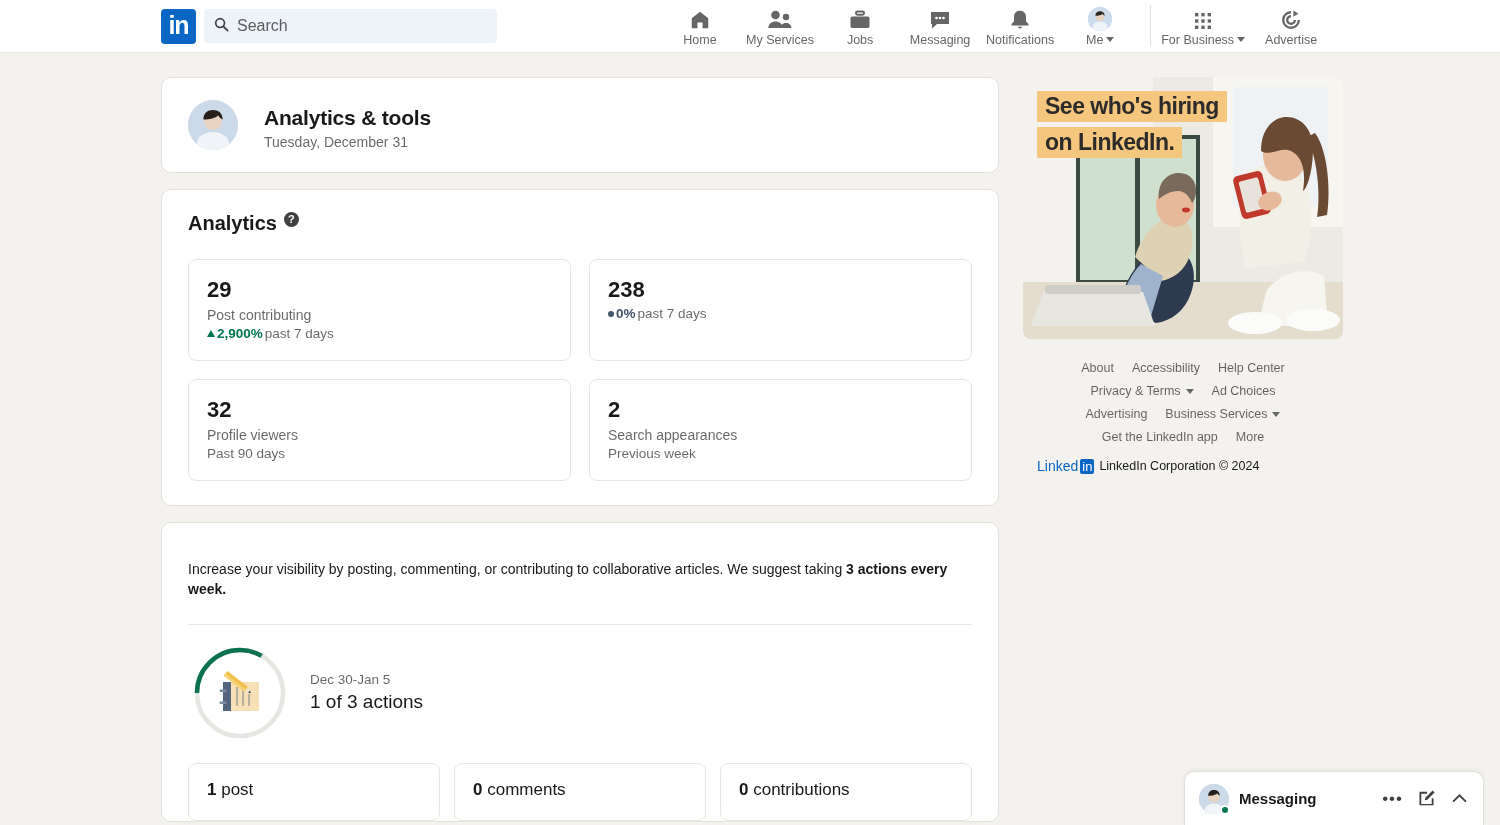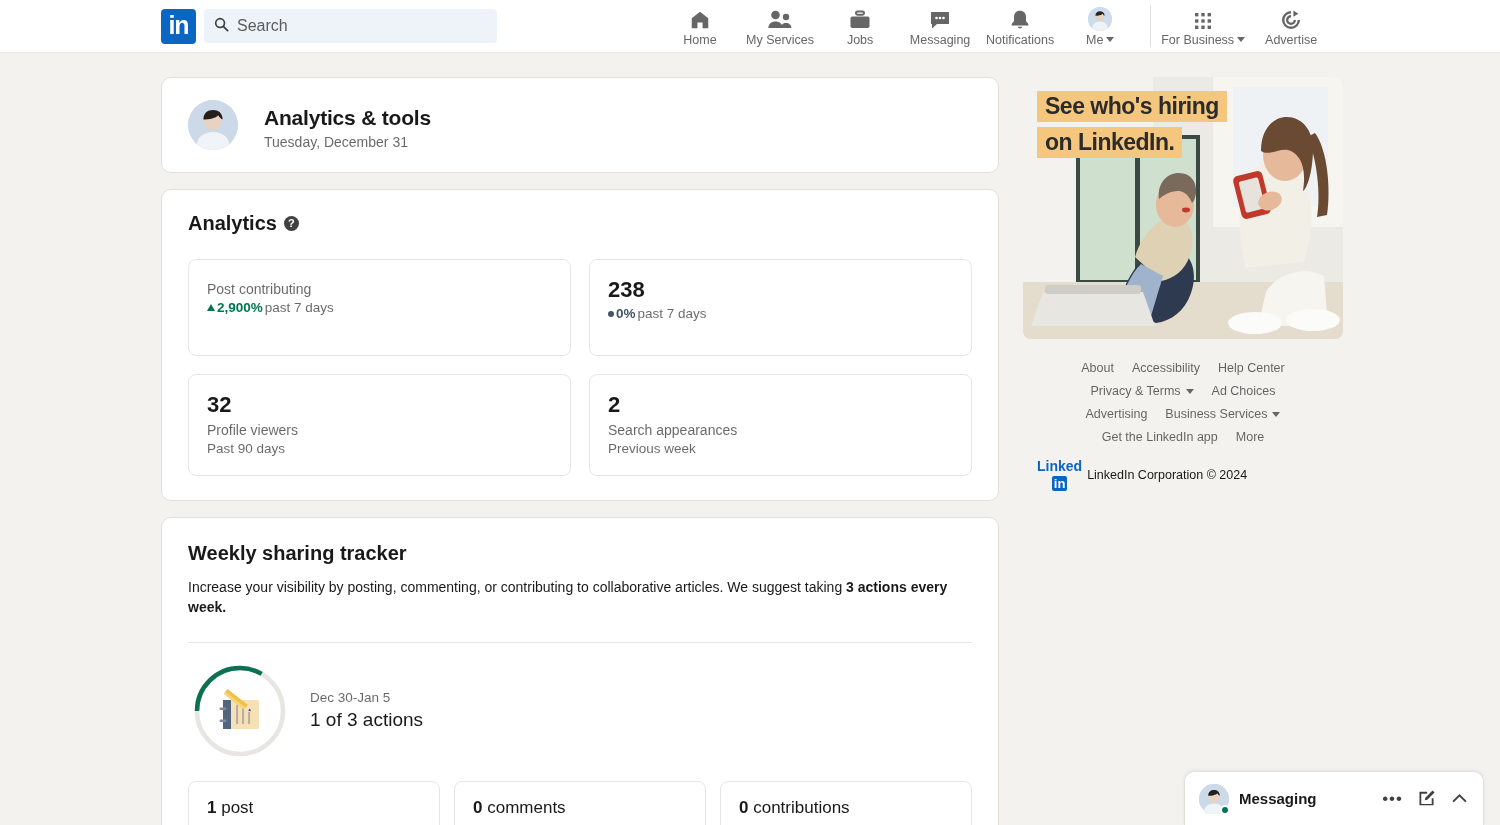--- a/index.html
+++ b/index.html
@@ -59,21 +59,21 @@
     border-radius: 10px; margin-bottom: 16px;
   }
   
   .hdr-card { display: flex; align-items: flex-end; padding: 22px 26px; }
   .av-lg { width: 50px; height: 50px; border-radius: 50%; background: #ccd9e8; overflow: hidden; position: relative; }
   .hdr-txt { margin-left: 26px; }
   .hdr-title { font-size: 21px; font-weight: bold; color: #000000e6; letter-spacing: -0.2px; }
   .hdr-sub { font-size: 14px; color: #00000099; margin-top: 4px; }
   
   .an-body { padding: 22px 26px 24px 26px; }
-  .an-title { font-size: 20px; font-weight: bold; color: #000000e6; display: flex; align-items: center; gap: 7px; }
+  .an-title { font-size: 20px; font-weight: bold; color: #000000e6; display: flex; gap: 7px; }
   .q-icon {
     width: 15px; height: 15px; border-radius: 50%; background: #404040;
     color: #fff; font-size: 11px; font-weight: bold; line-height: 15px;
     text-align: center; display: inline-block;
   }
   .metrics { display: grid; grid-template-columns: 1fr 1fr; gap: 18px; margin-top: 24px; }
   .metric {
     border: 1px solid #e8e6e2; border-radius: 8px;
     padding: 17px 18px 19px 18px; min-height: 97px;
   }
@@ -105,21 +105,21 @@
   .act-num { font-size: 17px; color: #000000e6; }
   .act-num b { font-weight: bold; }
   
   .ad-card { width: 320px; height: 262px; border-radius: 8px; overflow: hidden; position: relative; background:#f0ece4; }
   .ad-tag { position: absolute; left: 14px; font-size: 23px; font-weight: bold; color: #2b2b2b; background: #f5c77e; padding: 2px 8px; letter-spacing:-0.5px; }
   .footer { padding: 22px 0 0 0; }
   .f-row { display: flex; justify-content: center; gap: 18px; margin-bottom: 9px; flex-wrap: wrap; }
   .f-link { font-size: 12.5px; color: #00000099; cursor: pointer; display: flex; align-items: center; gap: 5px; white-space: nowrap; }
   .f-caret { width:0;height:0;border-left:4px solid transparent;border-right:4px solid transparent;border-top:5px solid #666; }
   .f-copy { display: flex; align-items: center; justify-content: flex-start; gap: 5px; margin-top: 14px; padding-left: 14px; font-size: 12.5px; color: #000000e6; }
-  .f-logo { font-weight: bold; color: #0a66c2; font-size: 14px; display:flex; align-items:center; gap:2px;flex-direction:column;}
+  .f-logo { font-weight: normal; color: #0a66c2; font-size: 14px; display:flex; align-items:center; gap:2px;}
   .f-in { background:#0a66c2; color:#fff; border-radius:2px; padding:0 2px; font-size:13px; }
   
   .msg {
     position: absolute; right: 16px; bottom: 0; width: 300px; height: 54px;
     background: #ffffff; border: 1px solid #e3e0dc; border-bottom: none;
     border-radius: 10px 10px 0 0; display: flex; align-items: center;
     padding: 0 14px; box-shadow: 0 -1px 4px rgba(0,0,0,0.06);
   }
   .msg-av { width: 30px; height: 30px; border-radius: 50%; background: #ccd9e8; position: relative; overflow: visible; flex: none; }
   .msg-av .inner { width:30px;height:30px;border-radius:50%;overflow:hidden;position:relative; }
@@ -265,20 +265,21 @@
 
     <div class="card">
       <div class="an-body">
         <div class="an-title">
           <span>Analytics</span>
           <span class="q-icon">?</span>
         </div>
         <div class="metrics">
 
           <div class="metric">
+            <div class="m-num">29</div>
             <div class="m-lab">Post contributing</div>
             <div class="m-delta">
               <span class="tri-up"></span>
               <span class="d-green">2,900%</span>
               <span>past 7 days</span>
             </div>
           </div>
 
           <div class="metric">
             <div class="m-num">238</div>
@@ -300,21 +301,20 @@
             <div class="m-lab">Search appearances</div>
             <div class="m-sub">Previous week</div>
           </div>
 
         </div>
       </div>
     </div>
 
     <div class="card">
       <div class="wk-body">
-        <div class="wk-title">Weekly sharing tracker</div>
         <div class="wk-desc">
           <span>Increase your visibility by posting, commenting, or contributing to collaborative articles. We suggest taking </span><b>3 actions every week.</b>
         </div>
         <div class="wk-rule"></div>
 
         <div class="wk-prog">
           <div class="ring">
             <svg width="92" height="92" viewBox="0 0 92 92">
               <circle cx="46" cy="46" r="43" fill="none" stroke="#e8e6e2" stroke-width="4.5"></circle>
               <circle id="ring-arc" cx="46" cy="46" r="43" fill="none" stroke="#0b7150" stroke-width="4.5" stroke-linecap="butt" stroke-dasharray="90.0589894029074 270.1769682087222" transform="rotate(-90 46 46)"></circle>

